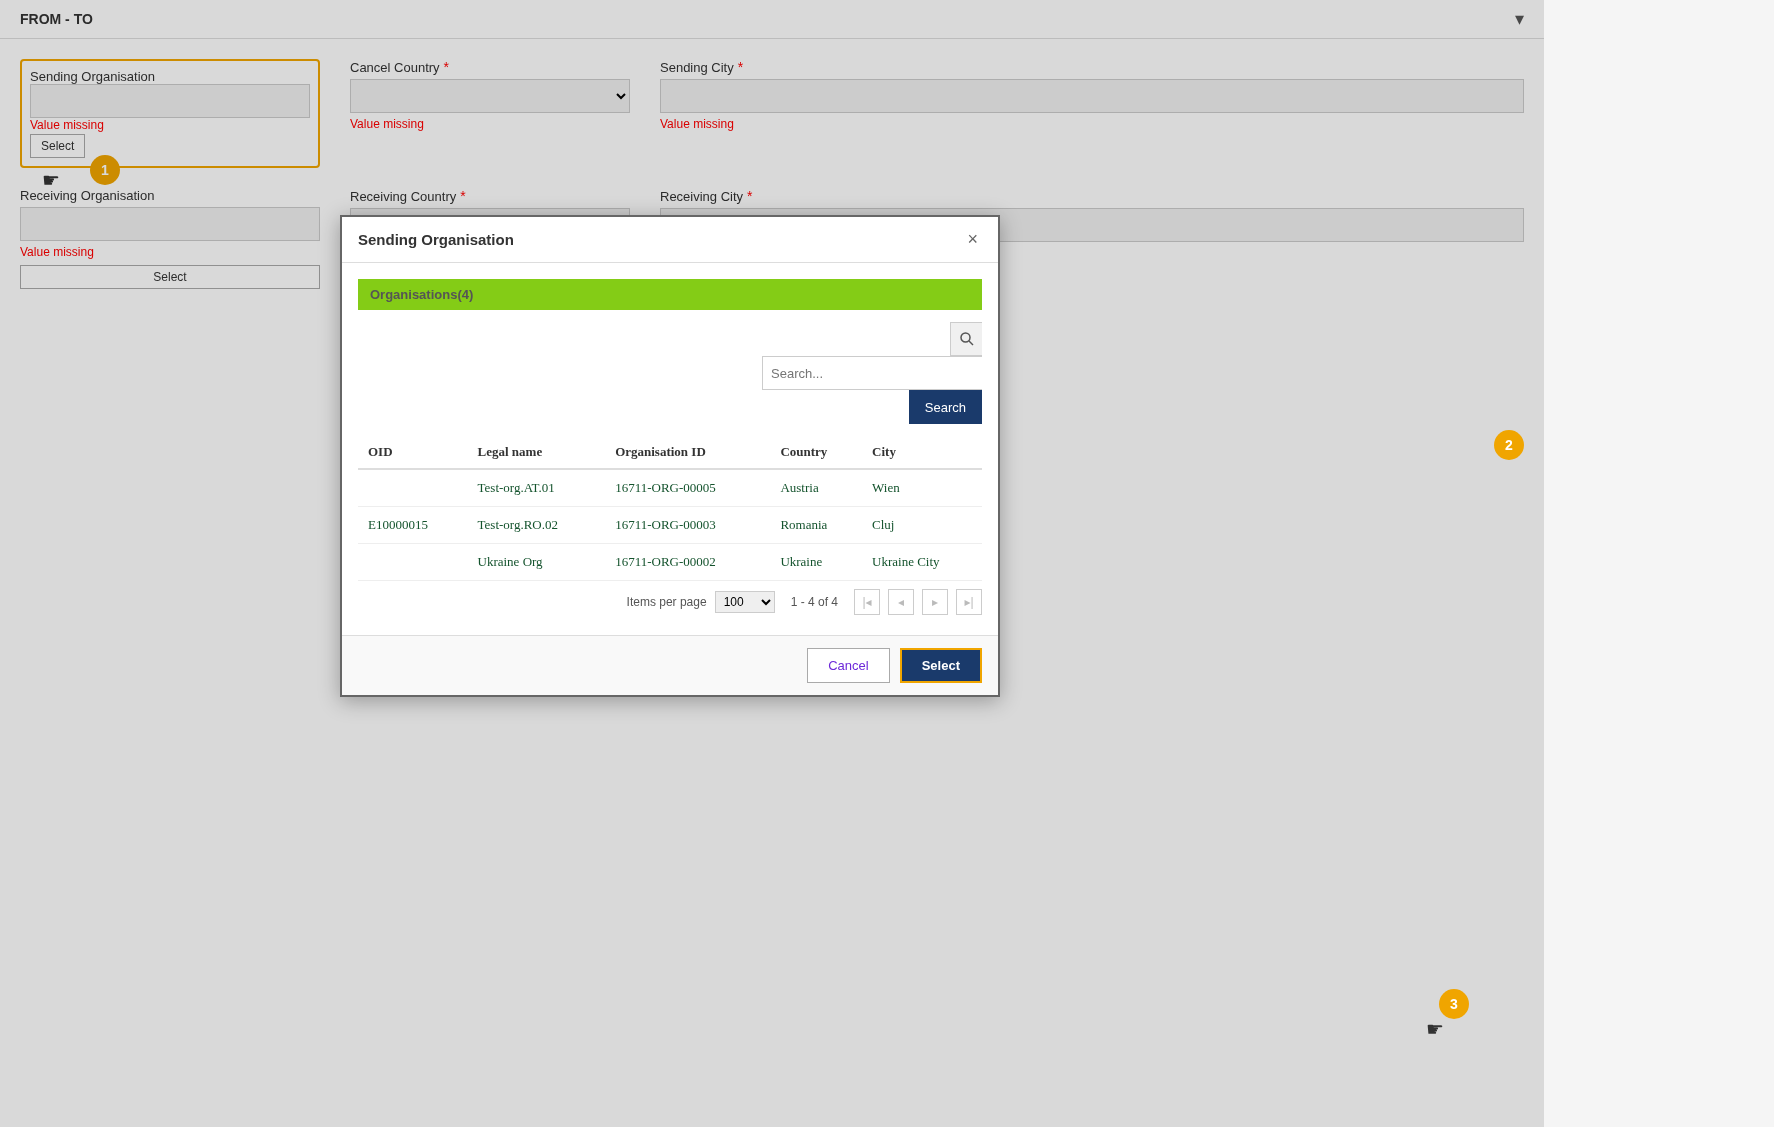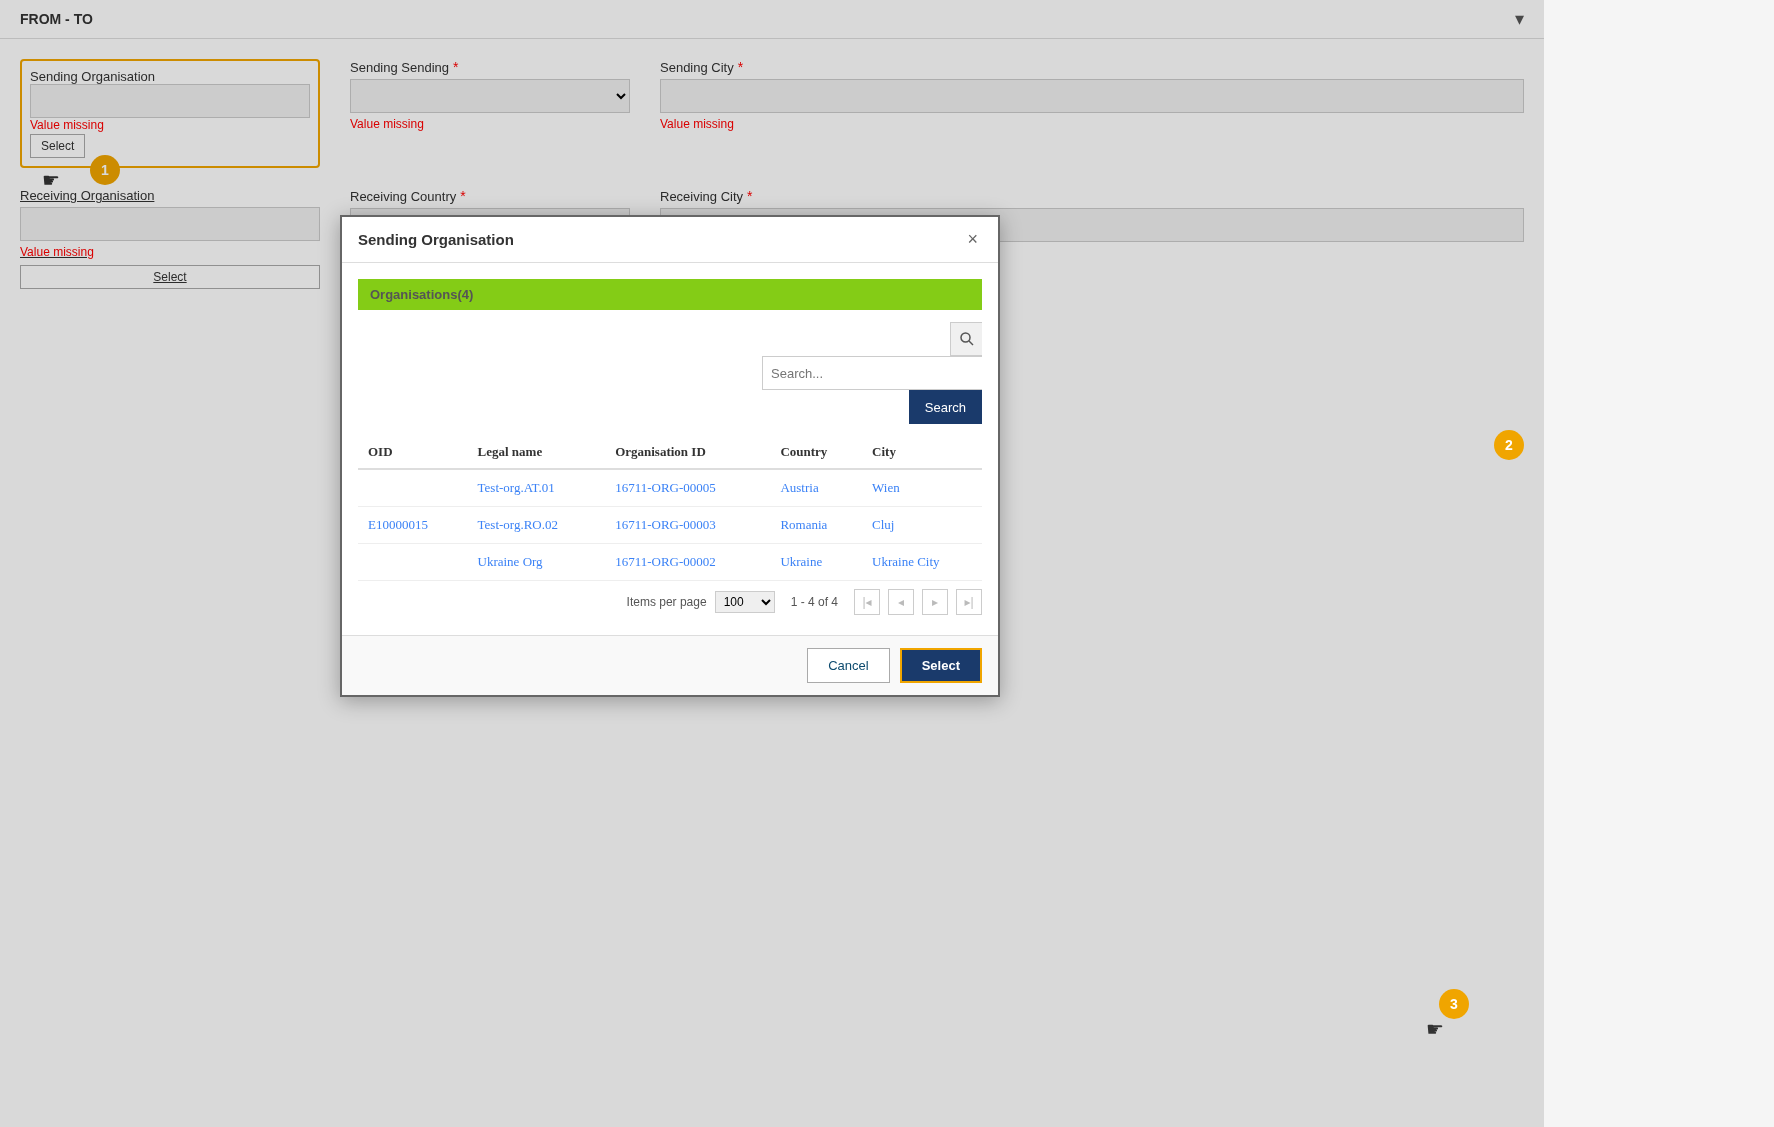--- a/index.html
+++ b/index.html
@@ -51,21 +51,21 @@
     }
 
     .form-field {
       display: flex;
       flex-direction: column;
       gap: 4px;
     }
     .form-field.sending-org { width: 300px; }
     .form-field.sending-country { width: 280px; }
     .form-field.sending-city { flex: 1; }
-    .form-field.receiving-org { width: 300px; text-decoration: underline; }
+    .form-field.receiving-org { width: 300px; }
     .form-field.receiving-country { width: 280px; }
     .form-field.receiving-city { flex: 1; }
 
     .field-label {
       font-size: 13px;
       color: #333;
       display: flex;
       align-items: center;
       gap: 4px;
     }
@@ -245,21 +245,21 @@
       text-align: left;
       padding: 8px 10px;
       border-bottom: 2px solid #ddd;
       font-weight: bold;
       color: #333;
       background: #fff;
     }
     .org-table td {
       padding: 10px 10px;
       border-bottom: 1px solid #eee;
-      color: #3b82f6;
+      color: #14532d;
     }
     .org-table tr.selected-row {
       background: #5b9bd5;
       color: #fff;
       border: 2px solid #f0a500;
     }
     .org-table tr.selected-row td {
       color: #fff;
     }
 
@@ -303,21 +303,21 @@
       padding: 12px 16px;
       border-top: 1px solid #ddd;
       background: #f9f9f9;
     }
     .cancel-btn {
       padding: 8px 20px;
       border: 1px solid #aaa;
       background: #fff;
       font-size: 13px;
       cursor: pointer;
-      color: #0c4a6e;
+      color: #6d28d9;
     }
     .select-modal-btn {
       padding: 8px 20px;
       border: 2px solid #f0a500;
       background: #1a3a6b;
       color: #fff;
       font-size: 13px;
       cursor: pointer;
       font-weight: bold;
     }
@@ -340,21 +340,21 @@
         <div class="sending-org-box">
           <label class="field-label">Sending Organisation</label>
           <input type="text" class="field-input" value="" style="">
           <div class="value-missing">Value missing</div>
           <button class="select-btn">Select</button>
         </div>
       </div>
 
       <div class="form-field sending-country">
         <label class="field-label">
-          <span>Sending Sending</span>
+          <span>Cancel Country</span>
           <span class="required-star">*</span>
         </label>
         <select class="field-input select-input">
           <option value=""></option>
         </select>
         <div class="value-missing">Value missing</div>
       </div>
 
       <div class="form-field sending-city">
         <label class="field-label">

